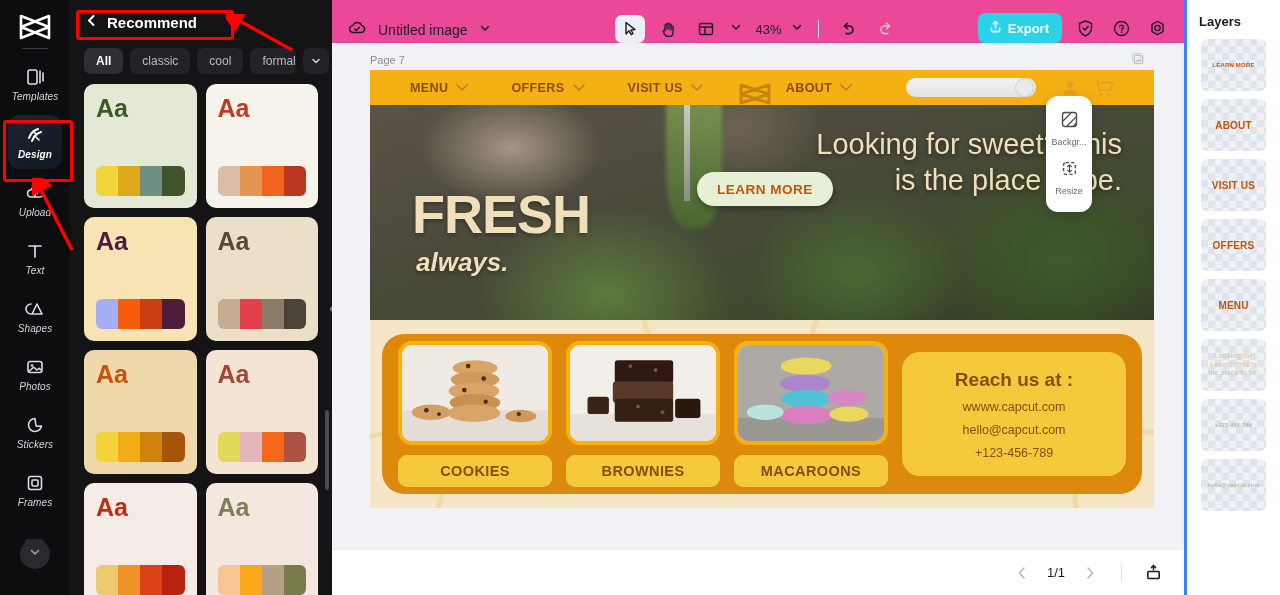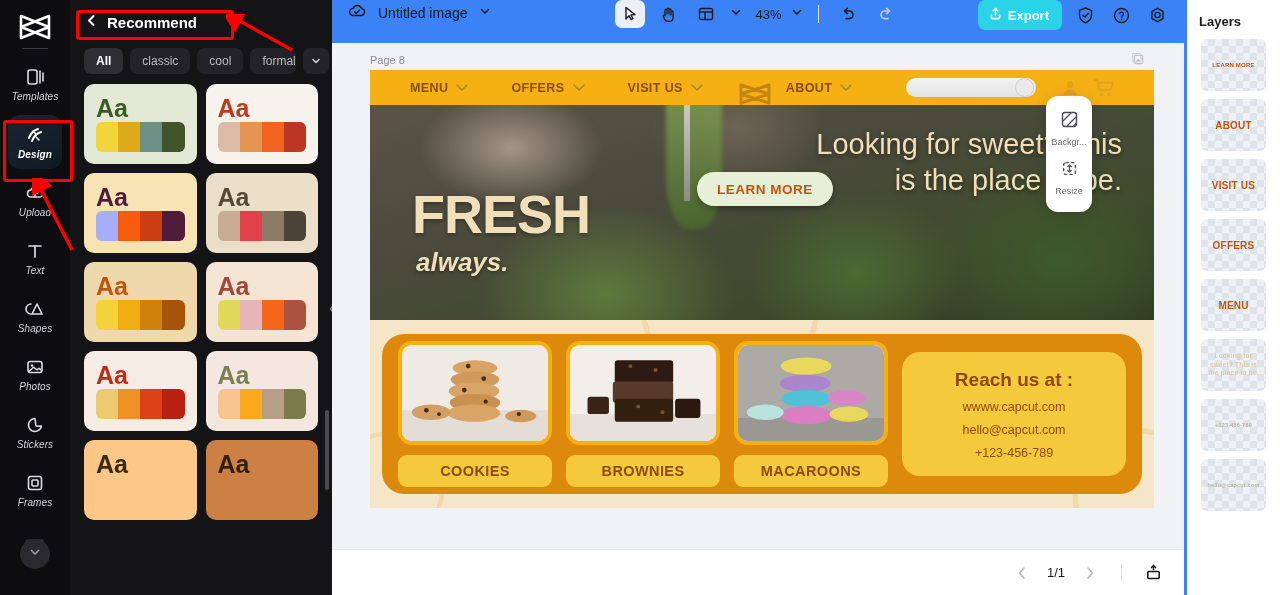--- a/index.html
+++ b/index.html
@@ -51,43 +51,43 @@
     white-space: nowrap; flex: 0 0 auto;
   }
   .chip.sel { background: #2e2e33; color: #fff; font-weight: 700; }
   .chip.clip { max-width: 46px; overflow: hidden; }
   .chip-more { width: 26px; padding: 0; justify-content: center; }
   .cards {
     position: absolute; top: 84px; left: 0; right: 0; bottom: 0;
     padding: 0 14px 0 14px; display: grid; grid-template-columns: 1fr 1fr;
     gap: 9px; align-content: start; overflow: hidden;
   }
-  .card { border-radius: 10px; height: 80px; padding: 12px 12px 0 12px; position: relative; }
+  .card { border-radius: 10px; height: 124px; padding: 12px 12px 0 12px; position: relative; }
   .card .aa { font-size: 25px; font-weight: 700; line-height: 1; }
   .swatch {
     position: absolute; left: 12px; right: 12px; bottom: 12px; height: 30px;
     border-radius: 6px; overflow: hidden; display: flex;
   }
   .swatch i { flex: 1 1 0; }
   .panel-scroll {
     position: absolute; right: 3px; top: 410px; width: 4px; height: 80px;
     background: #4a4a50; border-radius: 2px;
   }
   .panel-collapse {
     position: absolute; right: -7px; top: 286px; width: 14px; height: 46px;
     background: #141417; border-radius: 0 7px 7px 0; z-index: 6;
     display:flex; align-items:center; justify-content:center;
   }
 
   
   .editor { flex: 1 1 auto; display: flex; flex-direction: column;
     background: #fff; position: relative; min-width: 0; }
 
-  .topbar { height: 44px; display: flex; align-items: flex-start; padding: 0 14px;
-    background: #3b82f6; border-bottom: 1px solid #ececef; position: relative; z-index: 4; }
+  .topbar { height: 44px; display: flex; align-items: flex-end; padding: 0 14px;
+    background: #ec4899; border-bottom: 1px solid #ececef; position: relative; z-index: 4; }
   .tb-left { display: flex; align-items: center; gap: 10px; }
   .doc-title { font-size: 14px; color: #1b1b1f; }
   .tb-center { position: absolute; left: 0; right: 0; display: flex;
     justify-content: center; align-items: center; gap: 8px; pointer-events: none; }
   .tb-center > * { pointer-events: auto; }
   .tool-btn { width: 30px; height: 28px; border-radius: 7px; display: flex;
     align-items: center; justify-content: center; cursor: pointer; background: transparent; border: 0; }
   .tool-btn.on { background: #eceff3; }
   .zoom-val { font-size: 13px; color: #1b1b1f; margin-left: 4px; }
   .vdiv { width: 1px; height: 18px; background: #e2e2e6; margin: 0 6px; }
@@ -535,21 +535,21 @@
         <div class="ic-btn">
           <svg width="19" height="19" viewBox="0 0 19 19">
               <path d="M9.5 2.3 L15 5.4 V12.6 L9.5 15.7 L4 12.6 V5.4 Z" fill="none" stroke="#1b1b1f" stroke-width="1.4" stroke-linejoin="round"></path>
               <circle cx="9.5" cy="9" r="2.6" fill="none" stroke="#1b1b1f" stroke-width="1.4"></circle>
             </svg>
         </div>
       </div>
     </div>
 
     <div class="canvas-wrap">
-      <div class="page-label">Page 8</div>
+      <div class="page-label">Page 7</div>
       <div class="page-icon">
         <svg width="15" height="15" viewBox="0 0 15 15">
             <rect x="3.4" y="3.4" width="8.2" height="8.2" rx="1.4" fill="none" stroke="#9a9aa2" stroke-width="1.3"></rect>
             <path d="M5 10 L7.3 7.4 L9.6 10" fill="none" stroke="#9a9aa2" stroke-width="1.2" stroke-linejoin="round"></path>
             <rect x="1.6" y="1.6" width="8.2" height="8.2" rx="1.4" fill="none" stroke="#b6b6bd" stroke-width="1.1"></rect>
           </svg>
       </div>
 
       <div class="artboard">
 

